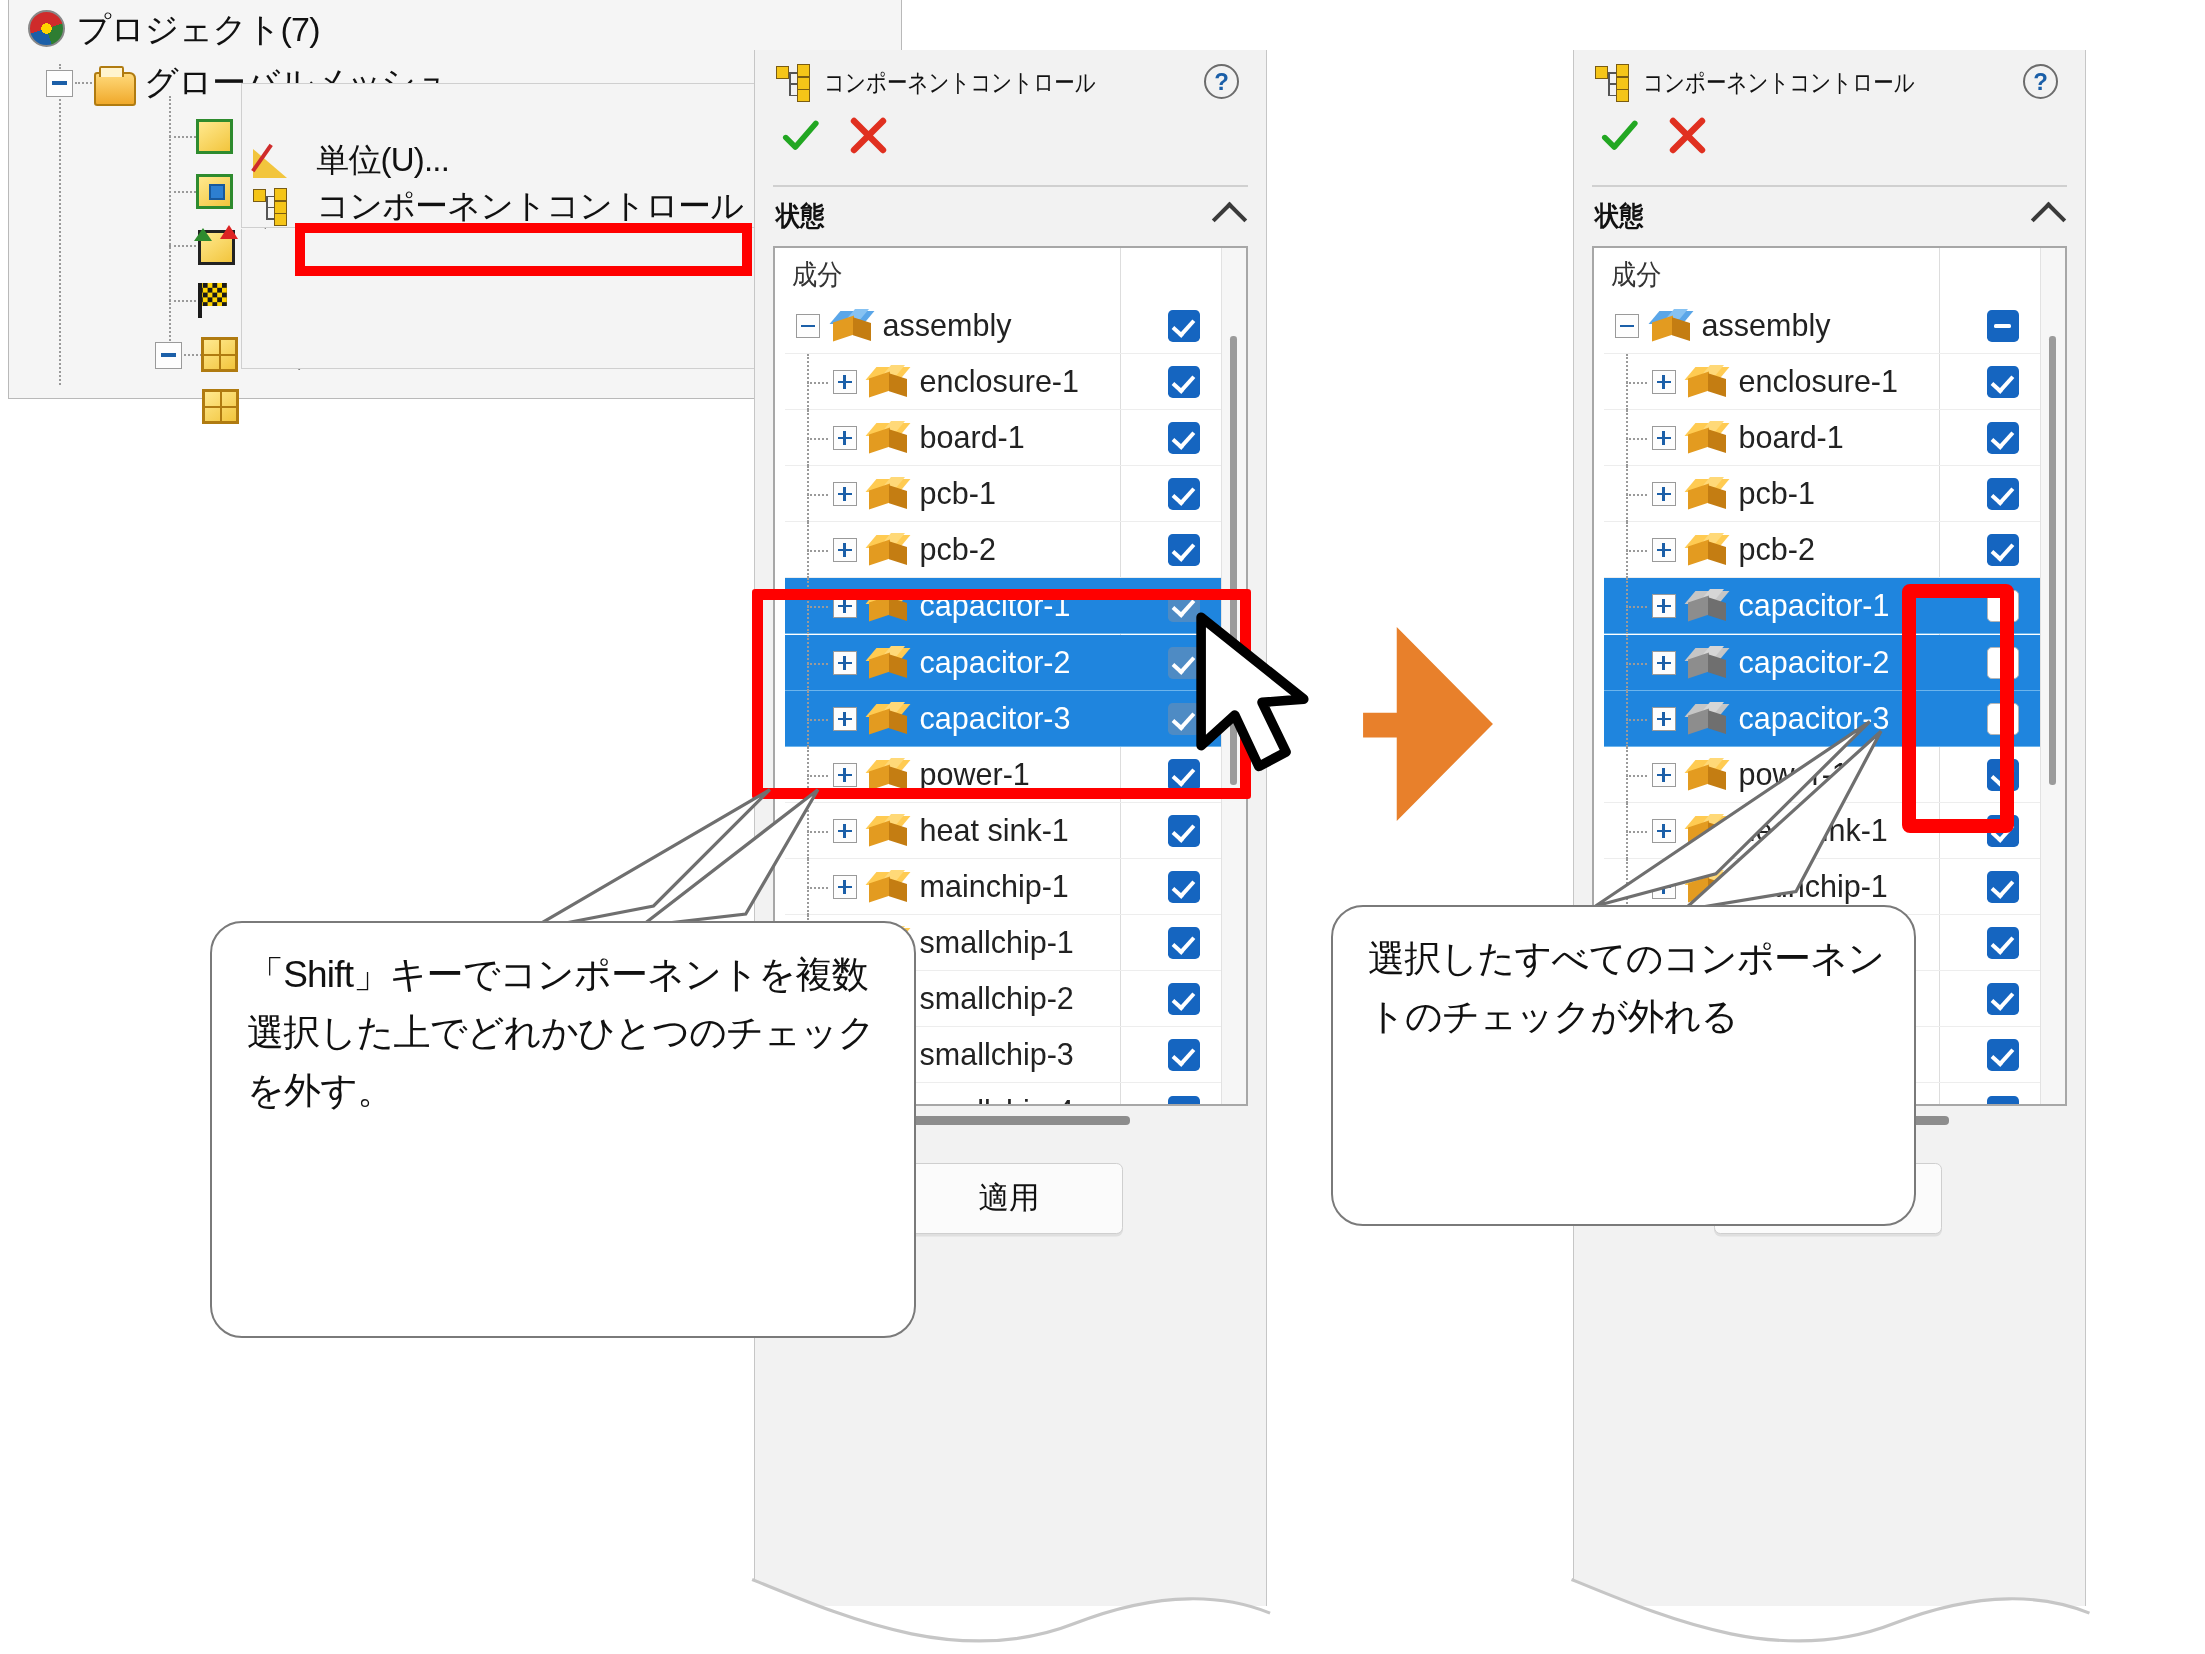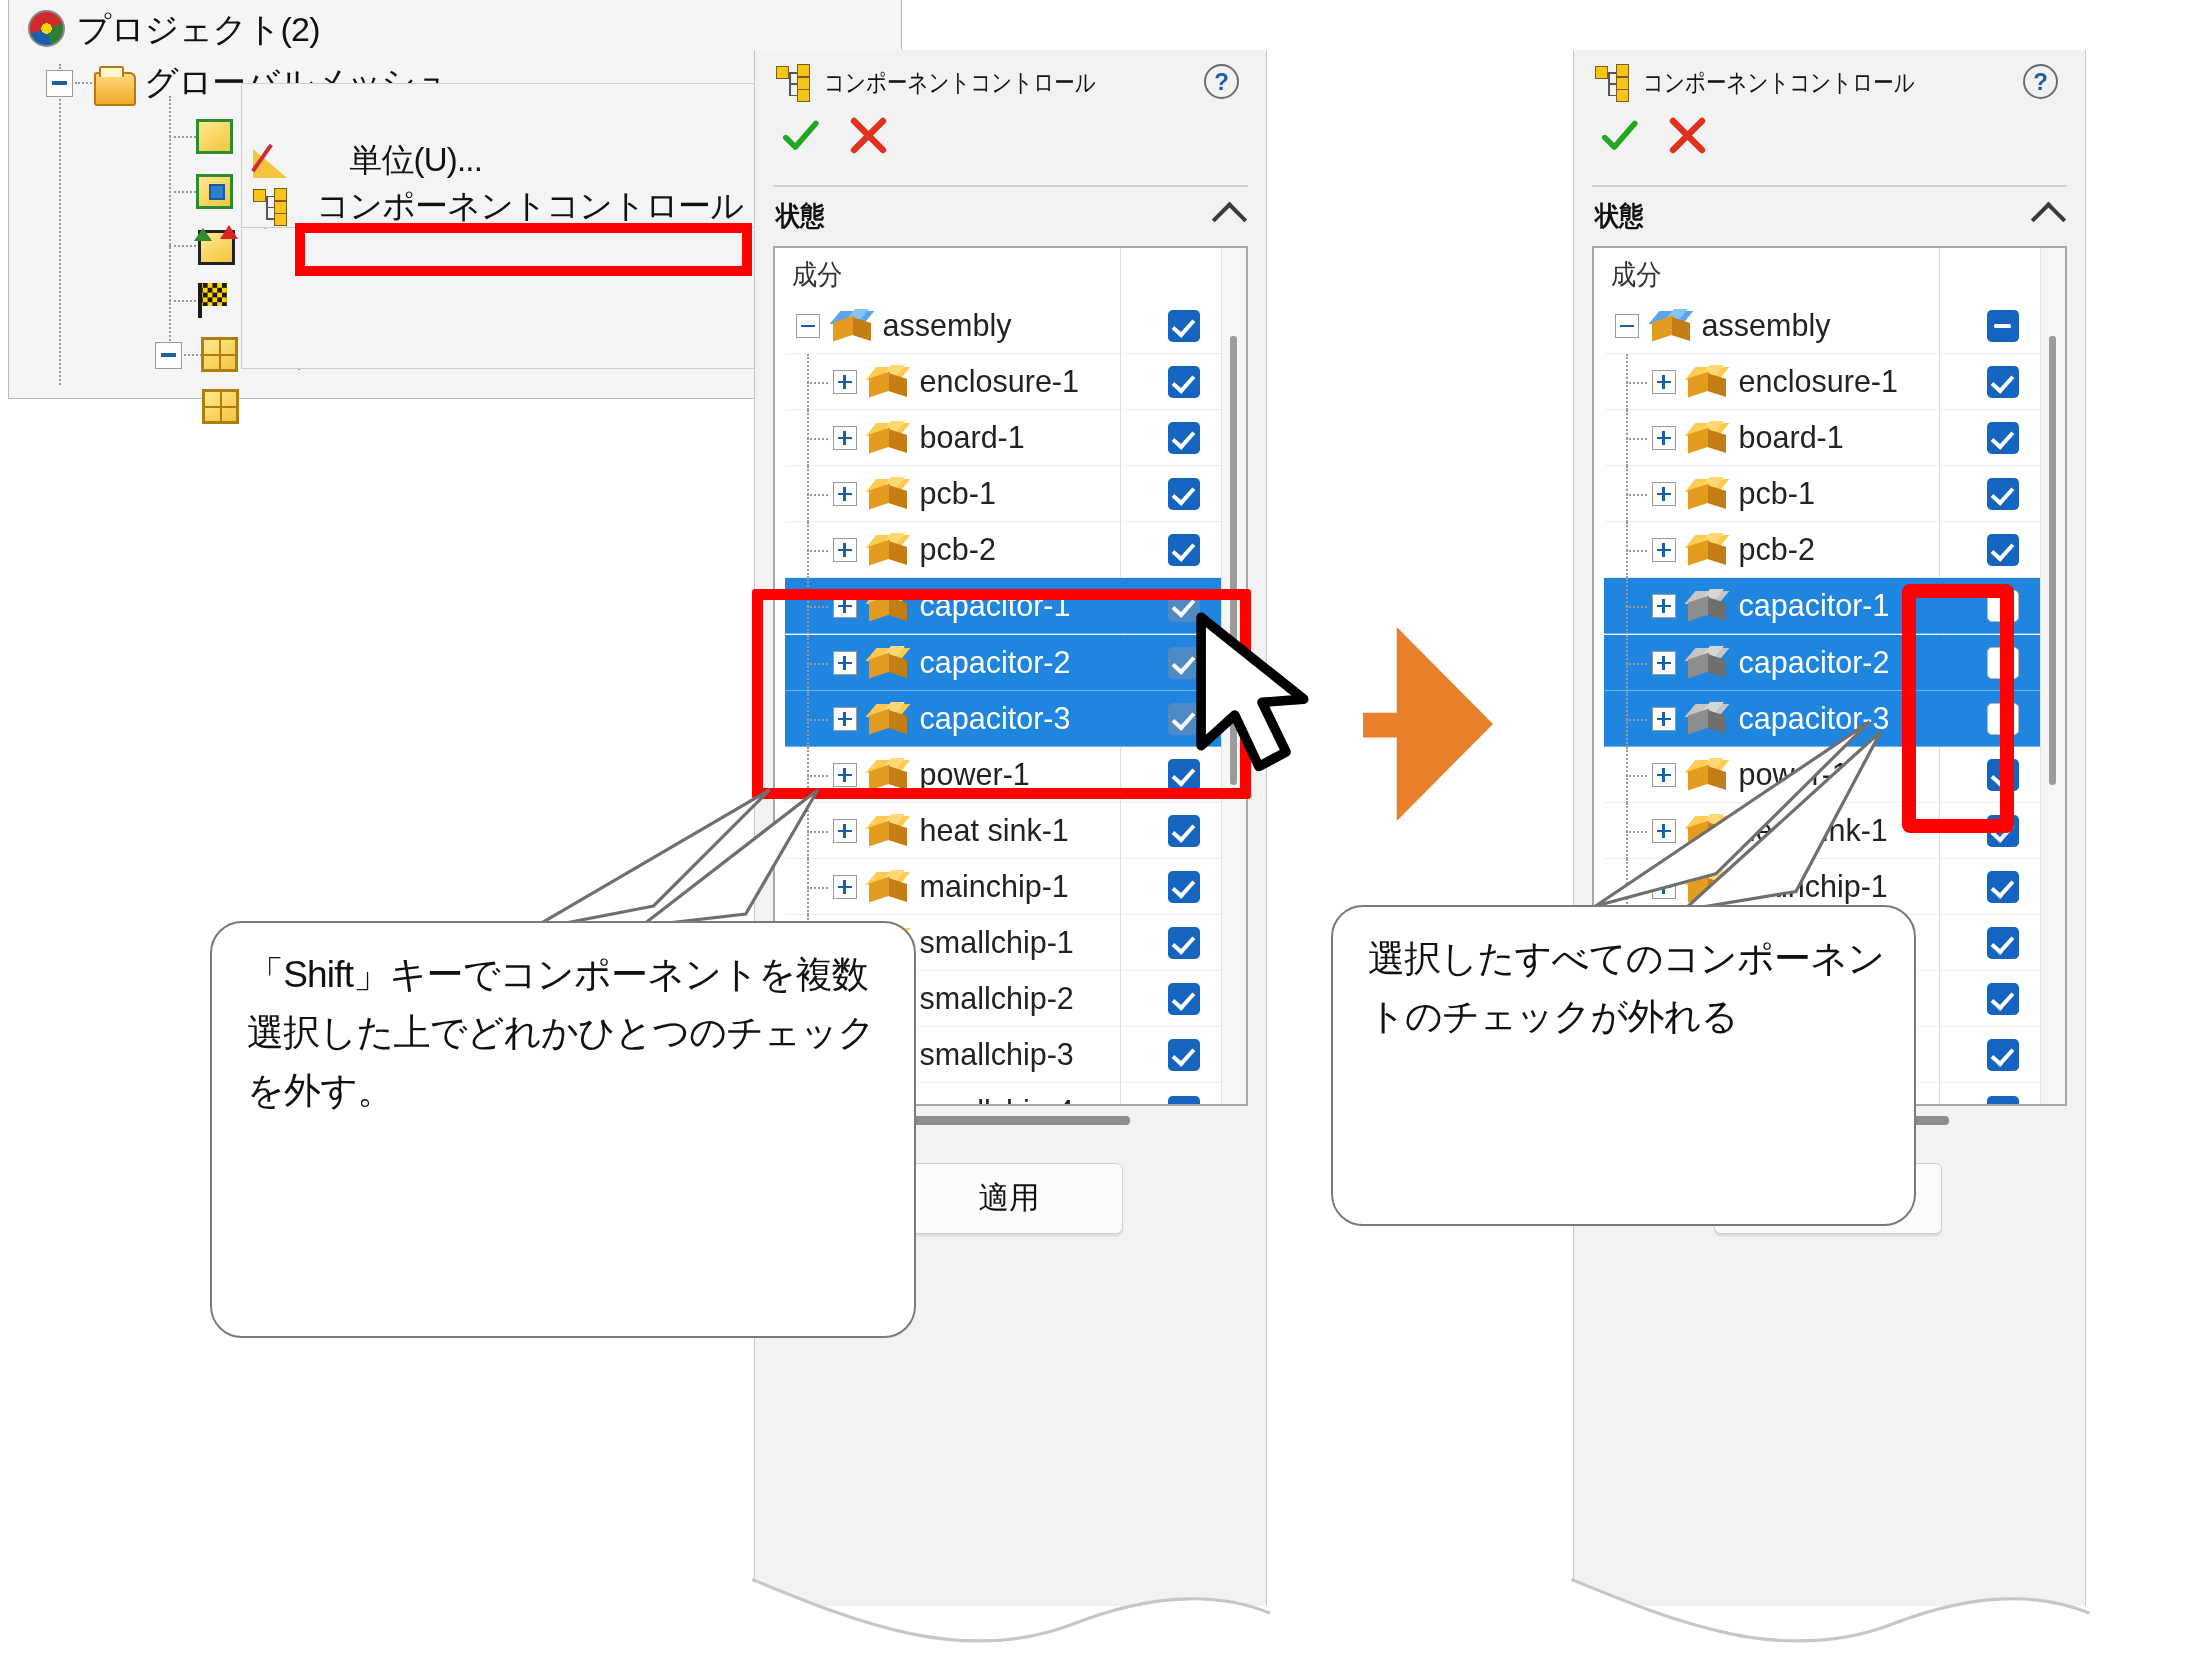--- a/index.html
+++ b/index.html
@@ -277,21 +277,21 @@
 
 <div class="abs" id="tree-panel">
 
   <div class="dotline-v" style="left:50px;top:64px;height:321px;"></div>
   <div class="dotline-v" style="left:160px;top:96px;height:257px;"></div>
 
   <div class="tree-row" style="left:17.6px;top:4.8px;">
     <span class="tree-ico">
         <span class="ico-project" style="position:absolute;left:1.6px;top:1.6px;"></span>
       </span>
-    <span class="tree-label">プロジェクト(2)</span>
+    <span class="tree-label">プロジェクト(7)</span>
   </div>
 
   <div class="tree-row" style="left:37px;top:58px;">
     <span class="expander"></span>
     <span class="dotline-h" style="left:29px;top:24px;width:21px;"></span>
     <span class="tree-ico" style="margin-left:21px;">
         <span class="ico-folder" style="position:absolute;left:0;top:9.6px;"></span>
       </span>
     <span class="tree-label">グローバルメッシュ</span>
   </div>
@@ -338,21 +338,21 @@
   </div>
 
   <div class="tree-row" style="left:146px;top:382px;">
     <span class="tree-ico" style="margin-left:47px;">
         <span class="ico-mesh" style="position:absolute;left:0;top:3.2px;"></span>
       </span>
   </div>
 </div>
 
 <div class="abs" id="ctx-menu">
-  <div class="ctx-item" style="top:53px;gap:33px;">
+  <div class="ctx-item" style="top:53px;">
     <span class="ctx-item-ico">
         <span class="ico-unit" style="position:absolute;left:0;top:1.6px;"></span>
       </span>
     <span class="ctx-item-label">単位(U)...</span>
   </div>
   <div class="ctx-item" style="top:99px;">
     <span class="ctx-item-ico">
       <span class="ico-compctrl" style="position:absolute;left:0;top:0;">
         <i class="l1"></i>
           <i class="l2"></i>

